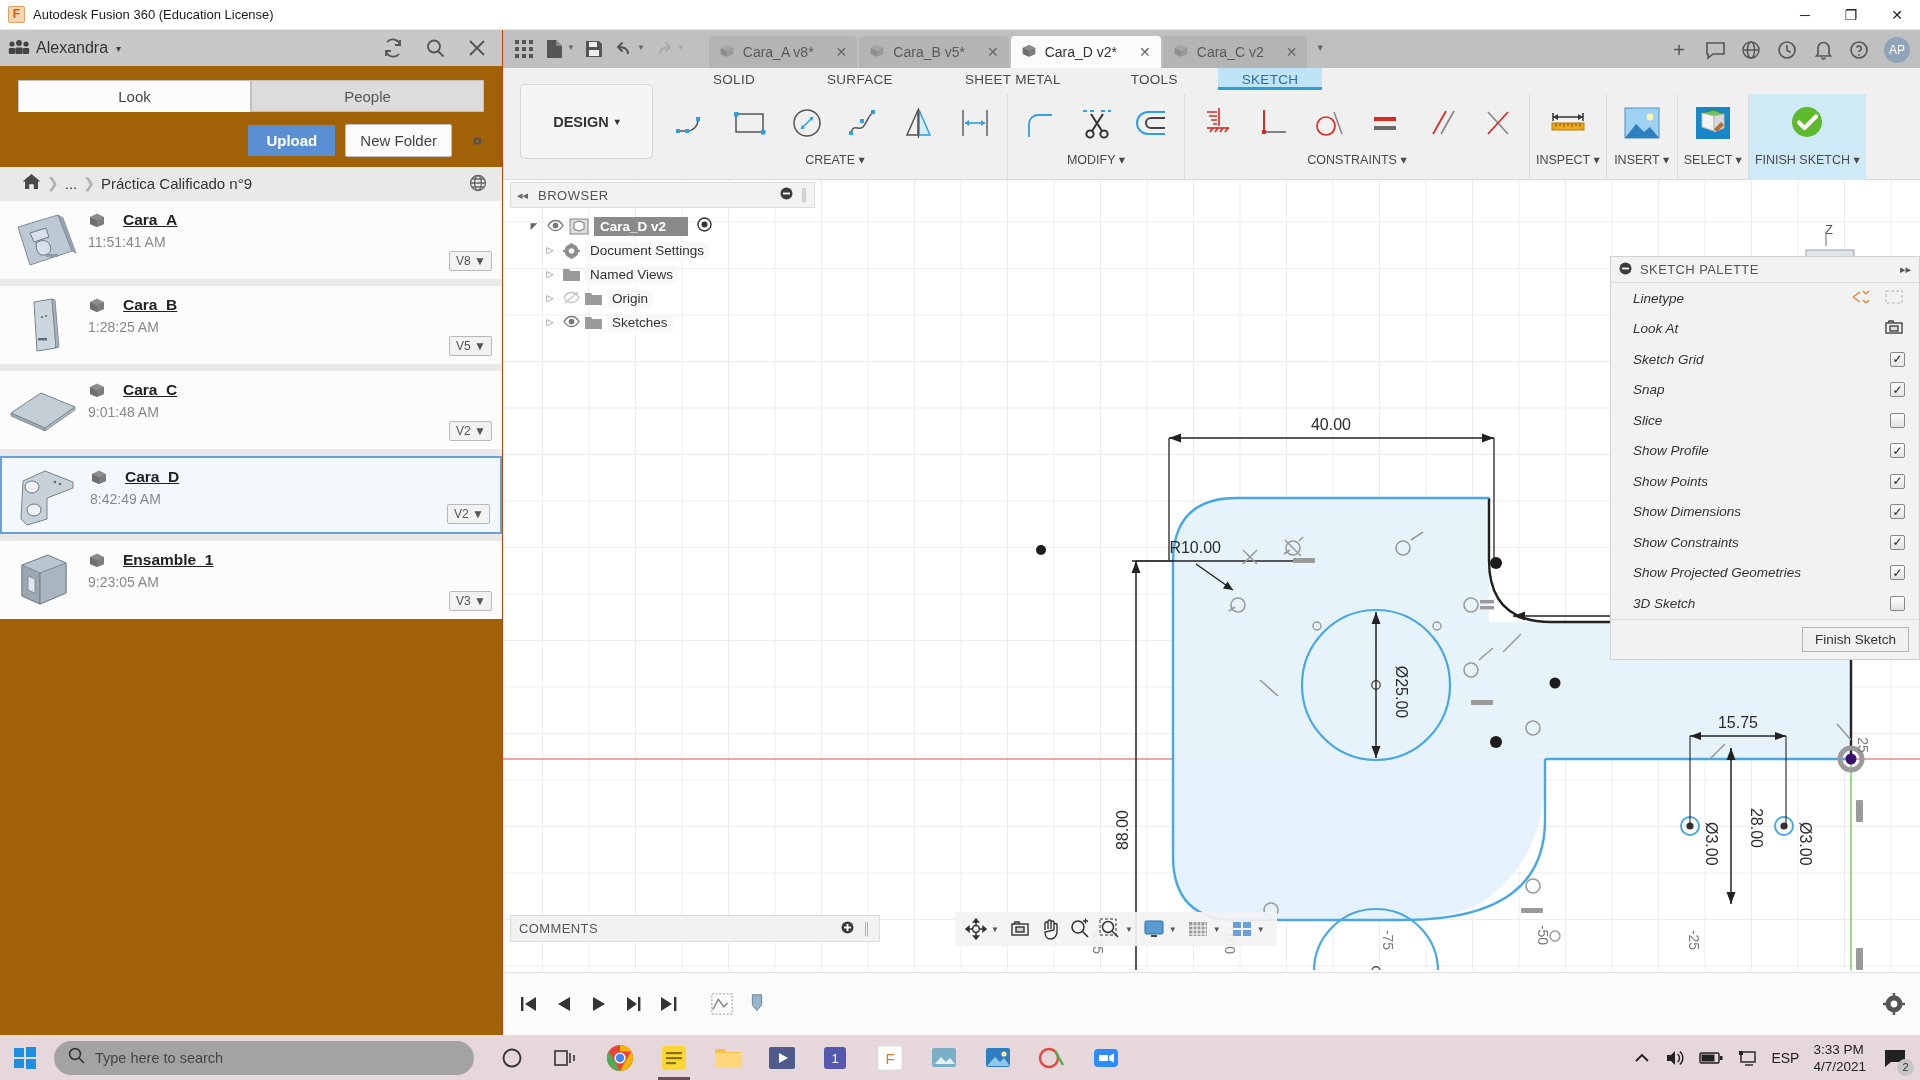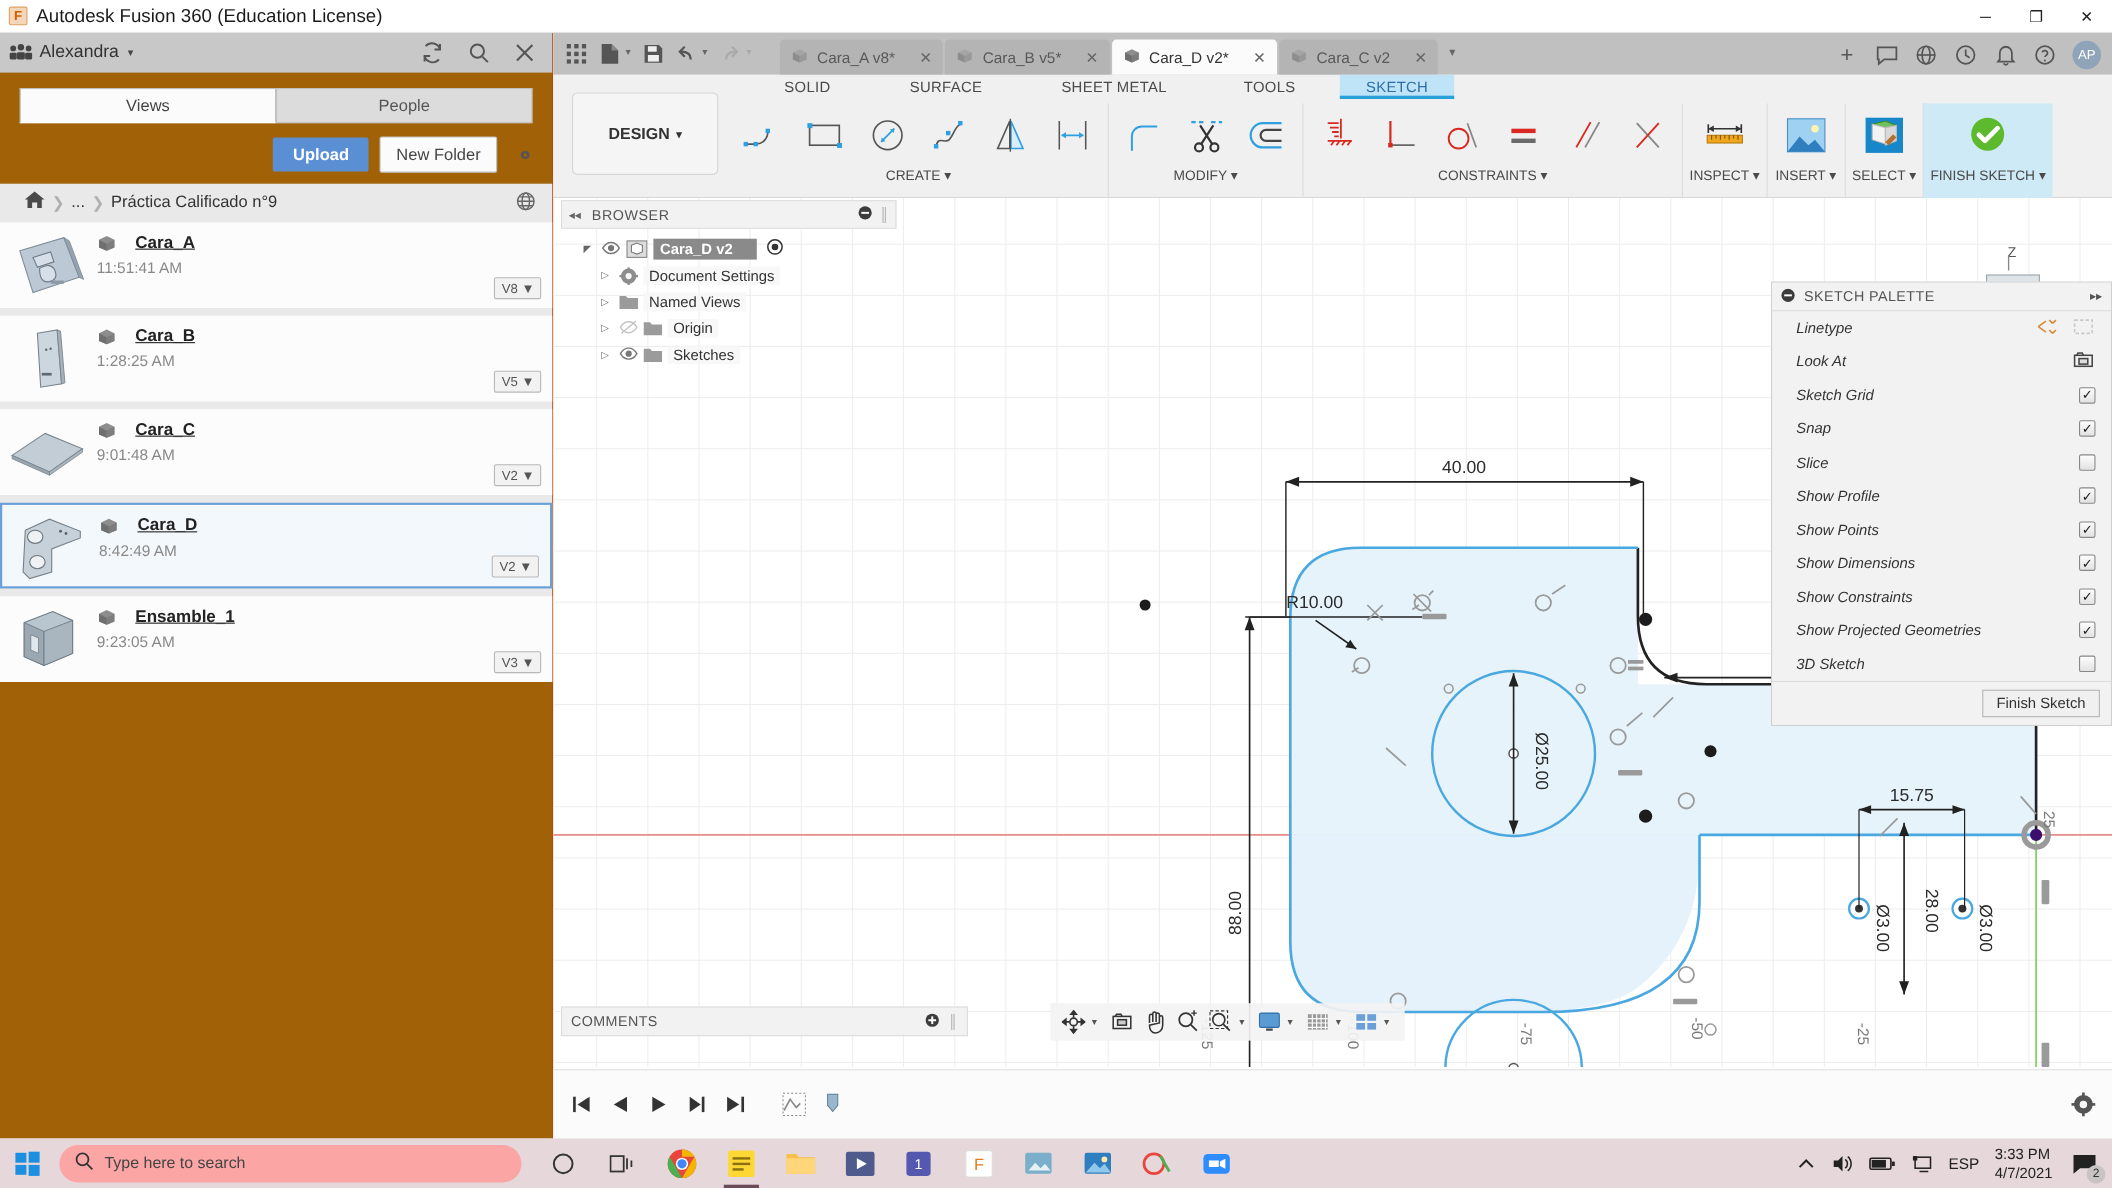--- a/index.html
+++ b/index.html
@@ -15,21 +15,21 @@
   .titlebar {
     position: absolute; top: 0; left: 0; width: 1920px; height: 30px;
     background: #ffffff; display: flex; align-items: center;
     border-bottom: 1px solid #e4e4e4;
   }
   .tb-logo {
     width: 17px; height: 17px; margin-left: 8px; margin-right: 8px;
     background: #f5d6b8; border: 1px solid #e0a060; border-radius: 2px;
     color: #d06000; font-size: 12px; font-weight: bold; line-height: 15px; text-align: center;
   }
-  .tb-title { font-size: 17px; color: #1a1a1a; }
+  .tb-title { font-size: 13px; color: #1a1a1a; }
   .tb-winbtns { position: absolute; right: 0; top: 0; height: 30px; display: flex; }
   .tb-winbtn {
     width: 46px; height: 30px; display: flex; align-items: center; justify-content: center;
     font-size: 14px; color: #222;
   }
 
   
   .datapanel {
     position: absolute; left: 0; top: 30px; width: 503px; height: 1005px;
     background: #a16207; border-right: 1px solid #c2410c;
@@ -212,21 +212,21 @@
   .tlbtn { width: 24px; height: 24px; display: flex; align-items: center; justify-content: center; color: #333; }
   .tl-right { position: absolute; right: 14px; display: flex; align-items: center; }
 
   
   .taskbar {
     position: absolute; left: 0; bottom: 0; width: 1920px; height: 45px;
     background: #e5d7da; display: flex; align-items: center;
   }
   .tb-start { width: 50px; height: 45px; display: flex; align-items: center; justify-content: center; }
   .tb-search {
-    width: 420px; height: 34px; background: #fca5a5; border-radius: 17px;
+    width: 420px; height: 34px; background: #a3a3a3; border-radius: 17px;
     display: flex; align-items: center; padding: 0 14px; gap: 10px; margin-left: 4px;
   }
   .tb-search .ph { font-size: 14.5px; color: #444; }
   .tb-apps { display: flex; align-items: center; gap: 6px; margin-left: 14px; }
   .tbapp { width: 48px; height: 45px; display: flex; align-items: center; justify-content: center; position: relative; }
   .tbapp.active::after { content:''; position:absolute; bottom:0; left:8px; right:8px; height:3px; background:#6b4b58; }
   .tb-tray { margin-left: auto; display: flex; align-items: center; gap: 14px; padding-right: 10px; }
   .tray-ic { color: #222; display: flex; align-items: center; }
   .tb-lang { font-size: 14px; color: #222; }
   .tb-clock { font-size: 13.5px; color: #222; line-height: 17px; text-align: left; }
@@ -283,21 +283,21 @@
         </div>
         <div class="dp-hdr-icon">
           <svg width="22" height="22" viewBox="0 0 22 22" stroke="#555" stroke-width="1.9">
             <path d="M4 4L18 18M18 4L4 18"></path>
           </svg>
         </div>
       </div>
     </div>
 
     <div class="dp-tabs">
-      <div class="dp-tab active">Views</div>
+      <div class="dp-tab active">Look</div>
       <div class="dp-tab">People</div>
     </div>
 
     <div class="dp-actions">
       <button class="btn-upload">Upload</button>
       <button class="btn-newfolder">New Folder</button>
       <div class="dp-gear">
         <svg width="22" height="22" viewBox="0 0 24 24" fill="#555">
           <path d="M12 8.2a3.8 3.8 0 1 0 0 7.6 3.8 3.8 0 0 0 0-7.6zm0 6a2.2 2.2 0 1 1 0-4.4 2.2 2.2 0 0 1 0 4.4z"></path>
           <path d="M20.4 13.6l-1.7-.3a6.8 6.8 0 0 0 0-2.6l1.7-.3a.7.7 0 0 0 .55-.8l-.3-1.5a.7.7 0 0 0-.8-.55l-1.7.3a6.9 6.9 0 0 0-1.3-2.25l1.1-1.3a.7.7 0 0 0-.08-.98l-1.17-.98a.7.7 0 0 0-.98.08l-1.1 1.3A6.8 6.8 0 0 0 12.1 3l-.3-1.7a.7.7 0 0 0-.8-.55l-1.5.27a.7.7 0 0 0-.55.8l.3 1.7A6.9 6.9 0 0 0 7 4.8L5.7 3.7a.7.7 0 0 0-.98.08l-.98 1.17a.7.7 0 0 0 .08.98l1.3 1.1A6.8 6.8 0 0 0 3.9 9.3l-1.7-.3a.7.7 0 0 0-.8.55l-.27 1.5a.7.7 0 0 0 .55.8l1.7.3a6.8 6.8 0 0 0 0 2.6l-1.7.3a.7.7 0 0 0-.55.8l.27 1.5a.7.7 0 0 0 .8.55l1.7-.3a6.9 6.9 0 0 0 1.22 2.25l-1.1 1.3a.7.7 0 0 0 .08.98l1.17.98a.7.7 0 0 0 .98-.08l1.1-1.3a6.8 6.8 0 0 0 2.35 1.22l.3 1.7a.7.7 0 0 0 .8.55l1.5-.27a.7.7 0 0 0 .55-.8l-.3-1.7a6.9 6.9 0 0 0 2.25-1.22l1.3 1.1a.7.7 0 0 0 .98-.08l.98-1.17a.7.7 0 0 0-.08-.98l-1.3-1.1a6.8 6.8 0 0 0 1.22-2.35l1.7-.3a.7.7 0 0 0 .55-.8l-.27-1.5a.7.7 0 0 0-.8-.55z" opacity=".0"></path>

